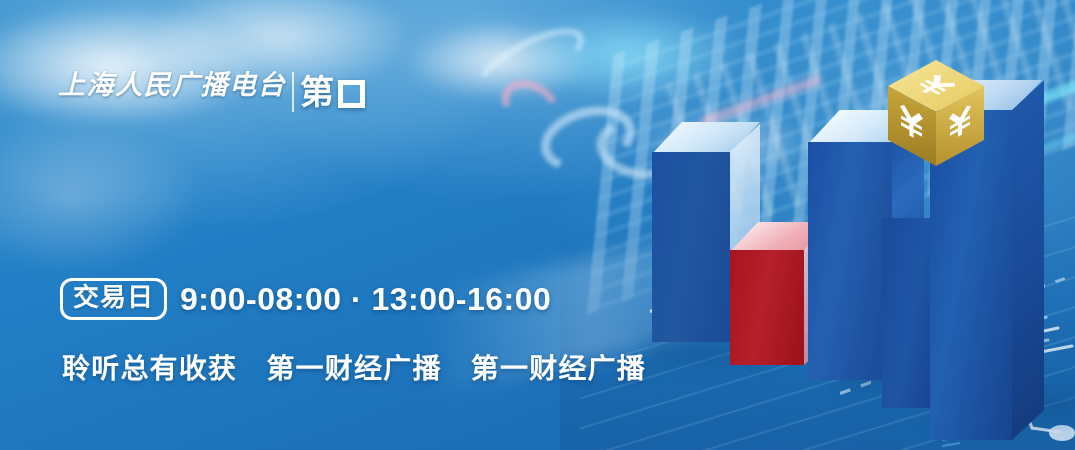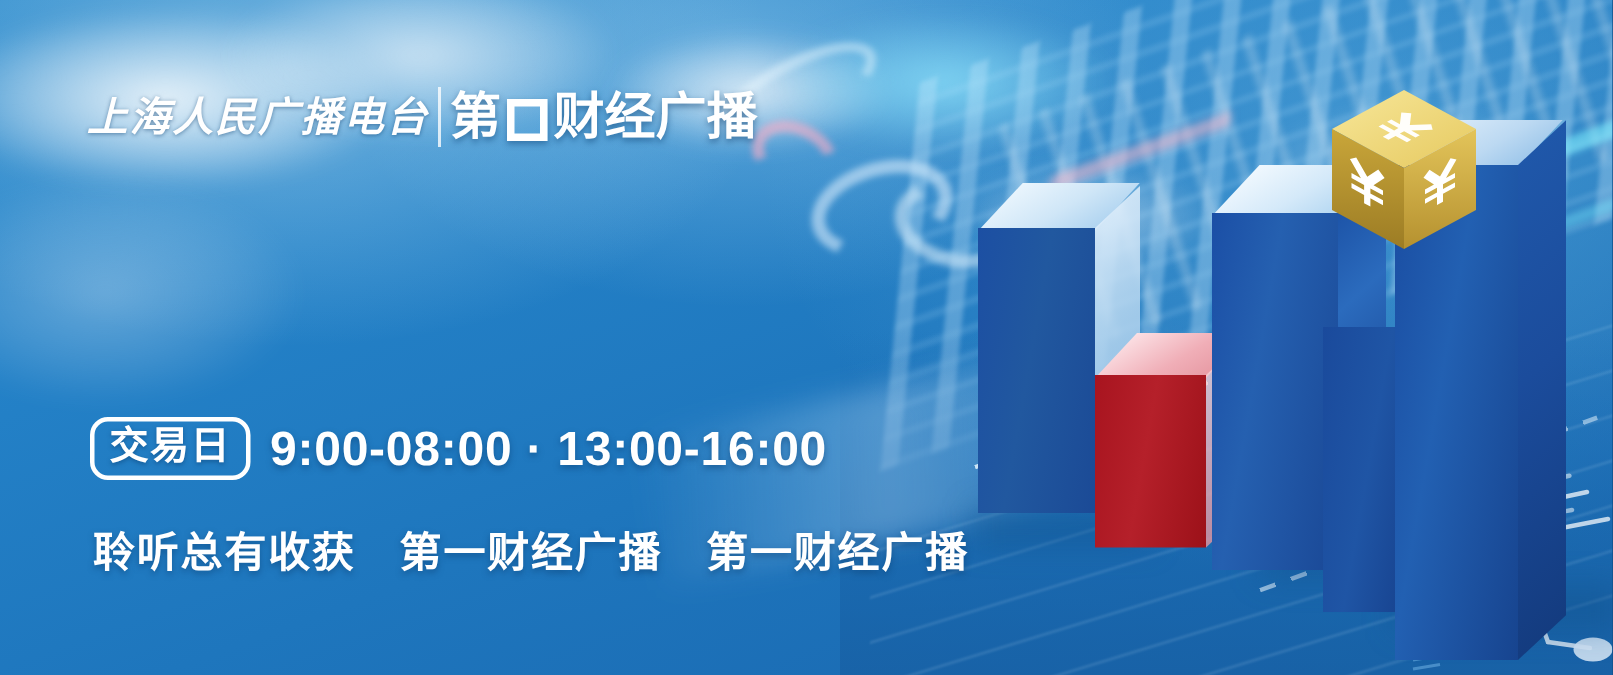--- a/index.html
+++ b/index.html
@@ -124,22 +124,22 @@
     position: absolute;
     background: rgba(16,78,138,0.38);
     filter: blur(10px);
   }
 
   
   .cube { position: absolute; left: 884px; top: 58px; width: 104px; height: 112px; }
 
   
   .logos {
-    position: absolute; left: 58px; top: 58px;
-    display: flex; align-items: center; gap: 2px;
+    position: absolute; left: 58px; top: 72px;
+    display: flex; gap: 2px;
   }
   .logo-left { display: flex; flex-direction: column; align-items: center; }
   .logo-left .cn {
     font-family: "Liberation Serif", "DejaVu Serif", serif;
     font-size: 27px; font-weight: 700; color: #ffffff;
     letter-spacing: 1.5px; line-height: 1;
     font-style: italic;
     text-shadow: 0 1px 3px rgba(10,60,110,0.55);
     white-space: nowrap;
   }
@@ -372,21 +372,20 @@
   </svg>
 
   <div class="logos">
     <div class="logo-left">
       <div class="cn">上海人民广播电台</div>
     </div>
     <div class="logo-divider"></div>
     <div class="logo-right">
       <span class="seg">第</span>
       <span class="yi-box"></span>
-      <span class="seg">财经广播</span>
     </div>
   </div>
 
 
   <div class="schedule">
     <div class="badge">交易日</div>
     <div class="hours">9:00-08:00 · 13:00-16:00</div>
   </div>
 
   <div class="tagline">聆听总有收获　第一财经广播　第一财经广播</div>

